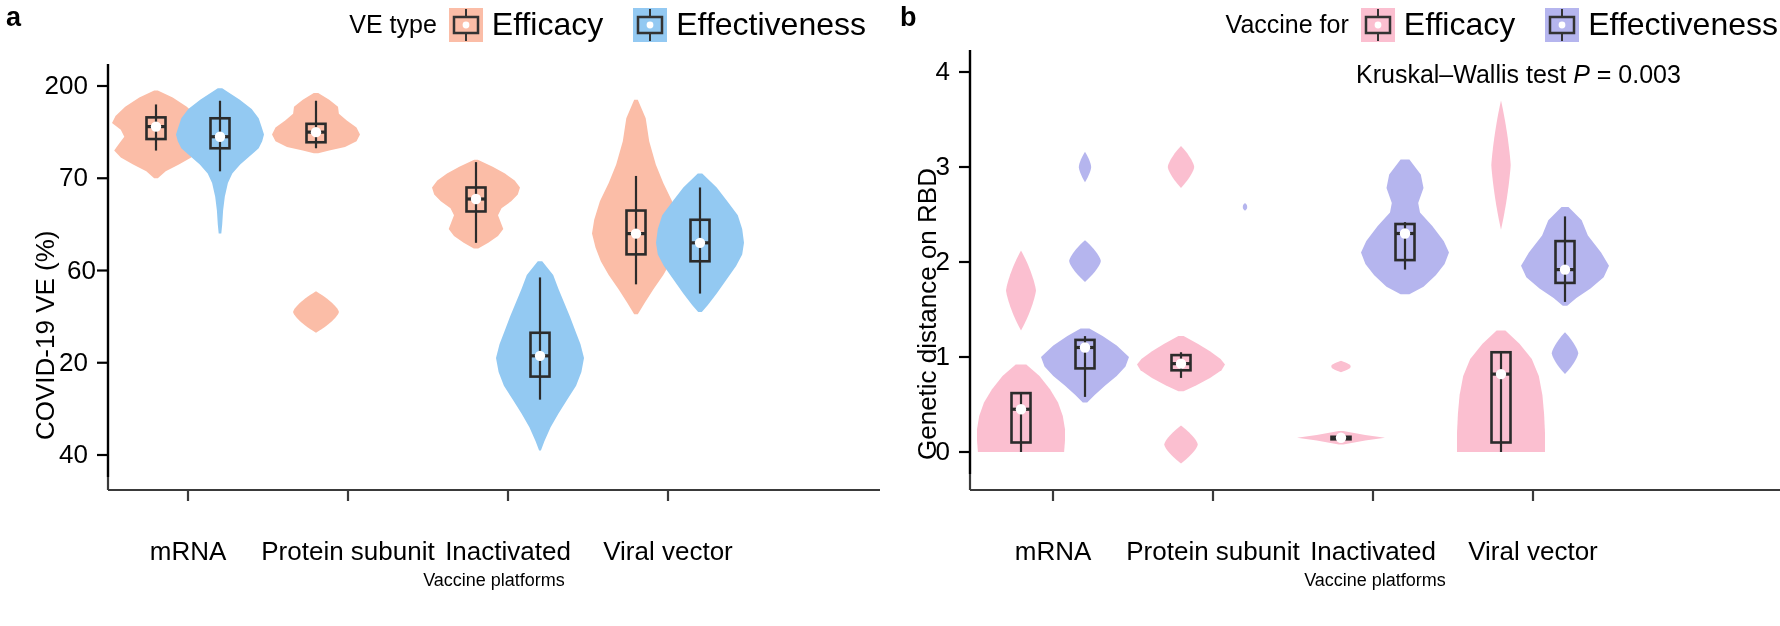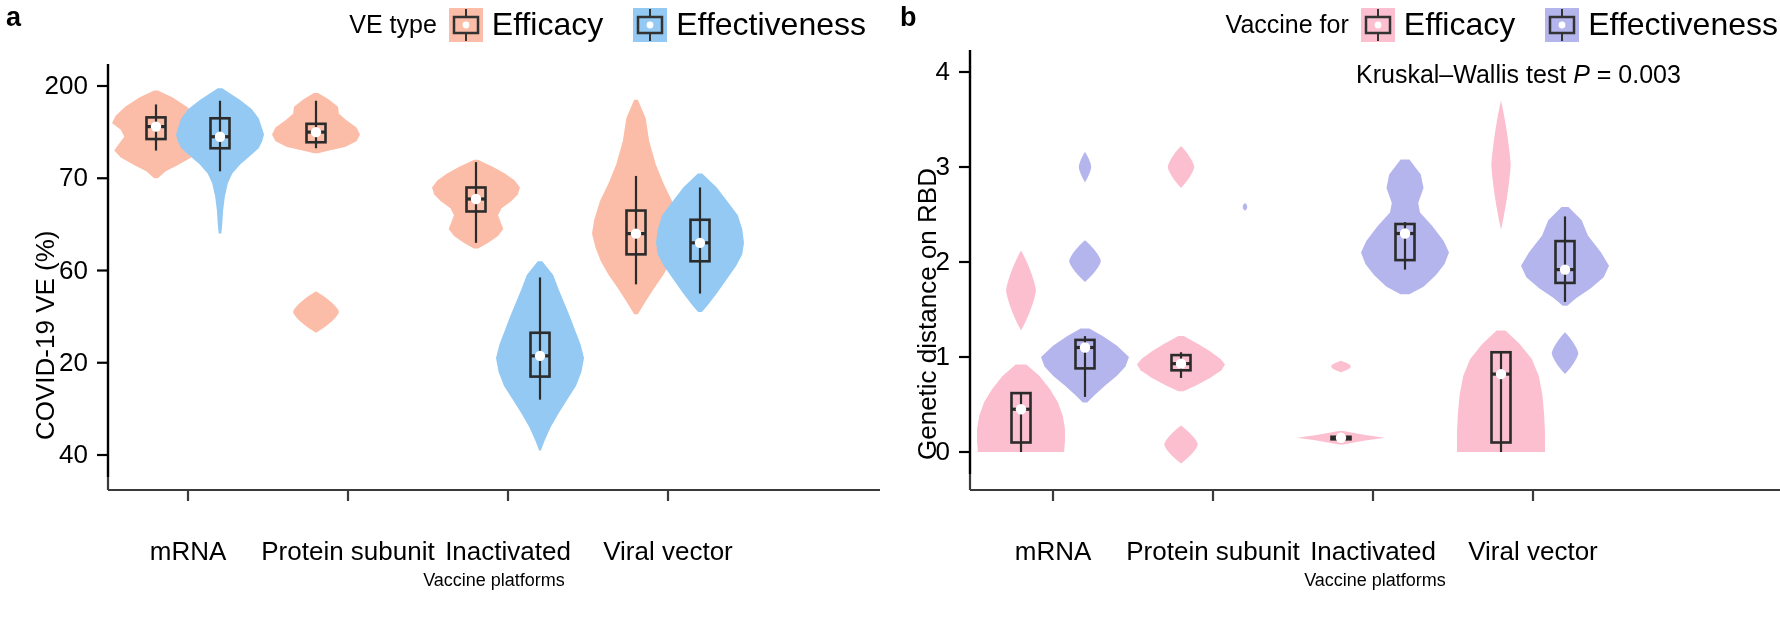--- a/index.html
+++ b/index.html
@@ -49,21 +49,21 @@
             <rect x="5" y="9" width="24" height="16" fill="none" stroke="#333" stroke-width="2.5"></rect>
             <circle cx="17" cy="17" r="3.4" fill="#fff"></circle>
           </svg>
         </span>
         <span class="legend-label">Effectiveness</span>
       </div>
       <div class="axis-y-title" style="left: 30px; top: 440px;">COVID-19 VE (%)</div>
       <div class="axis-x-title" style="left: 108px; width: 772px; top: 570px;">Vaccine platforms</div>
       <div class="tick-label-y" style="left: 0px; width: 88px; top: 70px;">200</div>
       <div class="tick-label-y" style="left: 0px; width: 88px; top: 162.25px;">70</div>
-      <div class="tick-label-y" style="left: 0px; width: 88px; top: 254.5px;">60</div>
+      <div class="tick-label-y" style="left: 8px; width: 88px; top: 254.5px;">60</div>
       <div class="tick-label-y" style="left: 0px; width: 88px; top: 346.75px;">20</div>
       <div class="tick-label-y" style="left: 0px; width: 88px; top: 439px;">40</div>
       <div class="tick-label-x" style="left: 58px; width: 260px; top: 512px;">mRNA</div>
       <div class="tick-label-x" style="left: 218px; width: 260px; top: 512px;">Protein subunit</div>
       <div class="tick-label-x" style="left: 378px; width: 260px; top: 512px;">Inactivated</div>
       <div class="tick-label-x" style="left: 538px; width: 260px; top: 512px;">Viral vector</div>
       <svg class="plot" width="890" height="626">
         <line x1="108" y1="64" x2="108" y2="477" stroke="#000" stroke-width="2.4"></line>
         <line x1="108" y1="490" x2="880" y2="490" stroke="#3a3a3a" stroke-width="2.2"></line>
         <line x1="108" y1="477" x2="108" y2="490" stroke="#3a3a3a" stroke-width="2.2"></line>

